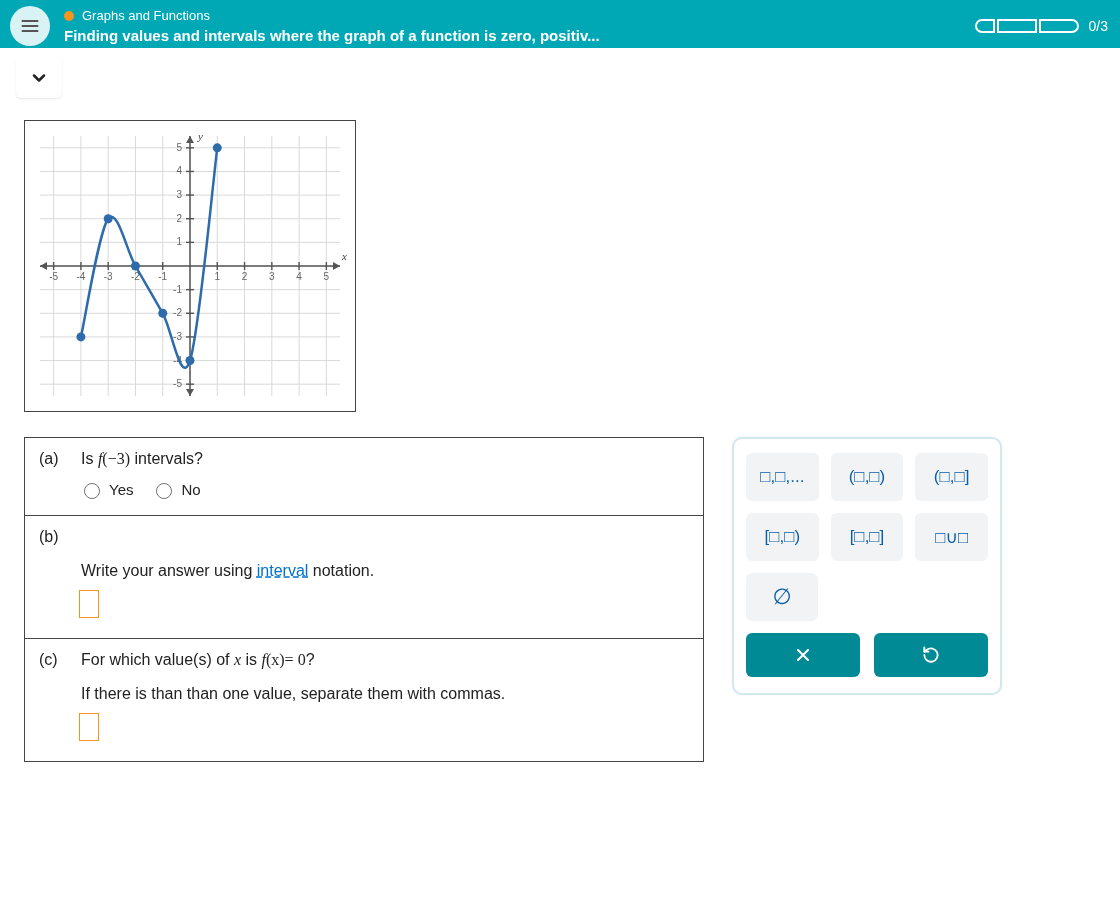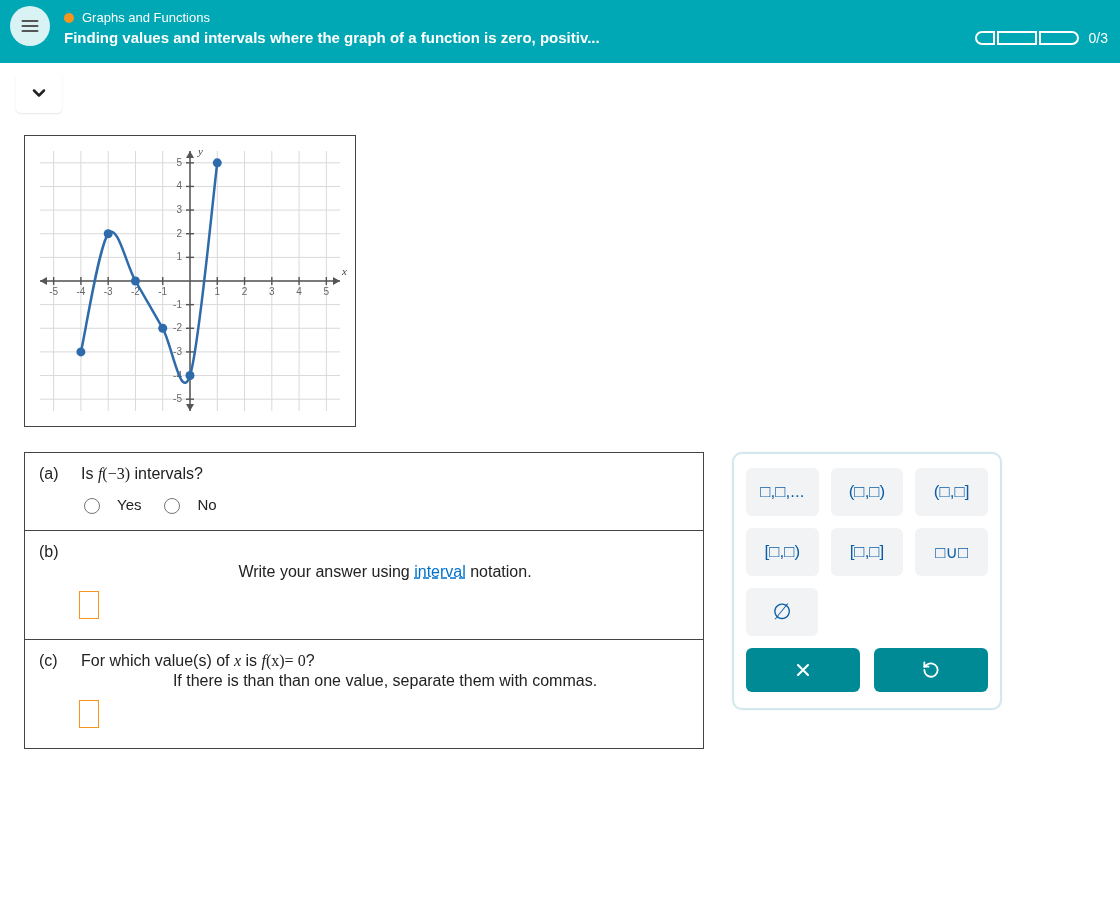--- a/index.html
+++ b/index.html
@@ -15,22 +15,22 @@
     margin:0;
     font-family:Verdana,Geneva,sans-serif;
     color:#222;
     background:#fff;
     width:1120px;
   }
   .header{
     background:var(--teal);
     color:#fff;
     display:flex;
-    align-items:flex-end;
-    padding:6px 12px 17px 10px;
+    align-items:center;
+    padding:6px 12px 2px 10px;
     position:relative;
   }
   .menu-btn{
     width:40px;height:40px;border-radius:50%;
     background:rgba(255,255,255,0.85);
     display:flex;align-items:center;justify-content:center;
     cursor:pointer;
     margin-right:14px;
   }
   .menu-btn svg{width:20px;height:20px;}
@@ -76,21 +76,21 @@
   .questions{
     border:1px solid #444;
     font-size:16px;
     width:680px;
   }
   .q{border-bottom:1px solid #444;padding:12px 14px 16px 14px;}
   .q:last-child{border-bottom:none;}
   .q-line{display:flex;gap:12px;align-items:baseline;}
   .q-label{min-width:30px;}
   .radio-row{margin:12px 0 0 40px;display:flex;gap:18px;align-items:center;font-size:15px;}
-  .radio-row label{display:flex;align-items:center;gap:14px;cursor:pointer;}
+  .radio-row label{display:flex;align-items:center;gap:6px;cursor:pointer;}
   .radio-row input{width:16px;height:16px;}
   .answer-box{
     display:inline-block;
     min-width:20px;height:28px;
     border:1px solid var(--orange);
     background:#fff;
     margin:10px 0 0 40px;
     padding:0 4px;
   }
   .palette{
@@ -117,21 +117,21 @@
   .pal-actions{display:flex;gap:14px;margin-top:6px;}
   .pal-action{
     flex:1;height:44px;border-radius:6px;
     background:var(--teal-dark);
     color:#fff;
     display:flex;align-items:center;justify-content:center;
     cursor:pointer;
     font-size:18px;
   }
   .pal-action svg{width:20px;height:20px;}
-  .q-sub{margin-left:42px; margin-top:2px;text-align:center;}
+  .q-sub{margin-left:42px; margin-top:16px;}
   .sq{font-family:Arial,sans-serif;}
 </style>
 </head>
 <body>
 
 <div class="header">
   <div class="menu-btn">
     <svg viewBox="0 0 24 24">
         <path d="M3 6h18M3 12h18M3 18h18" stroke="#555" stroke-width="2.4" stroke-linecap="round"></path>
       </svg>

